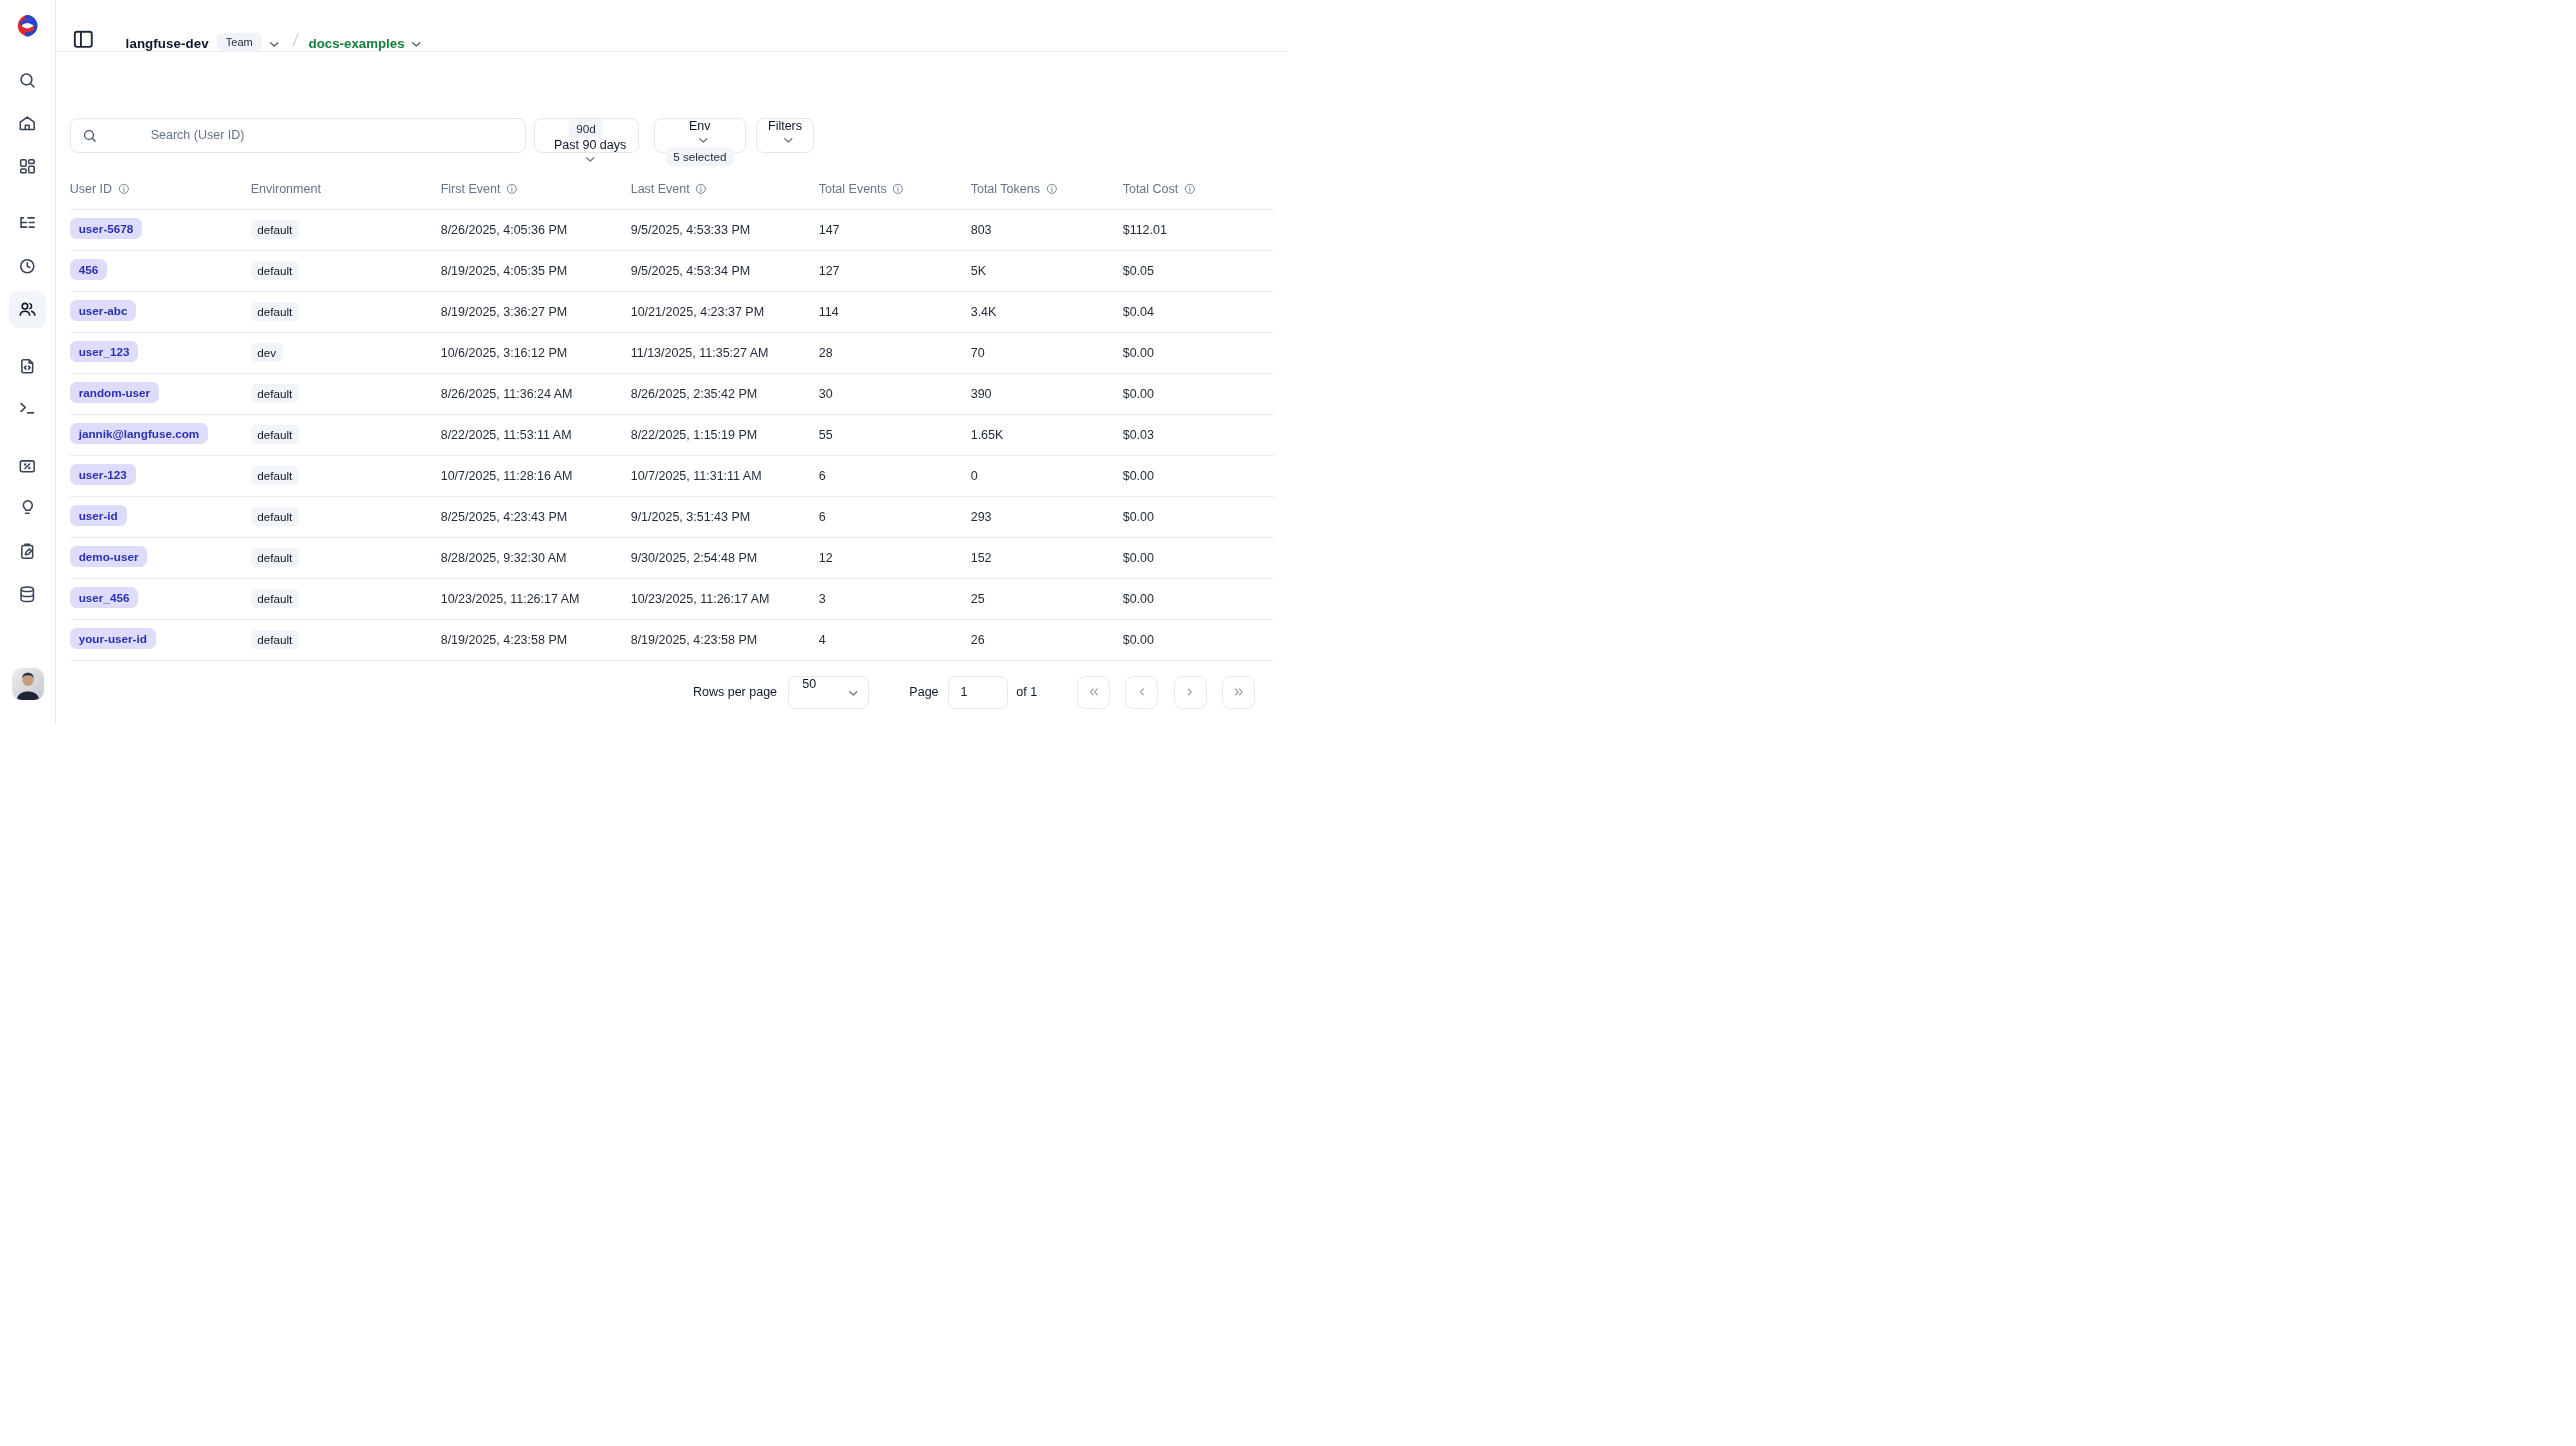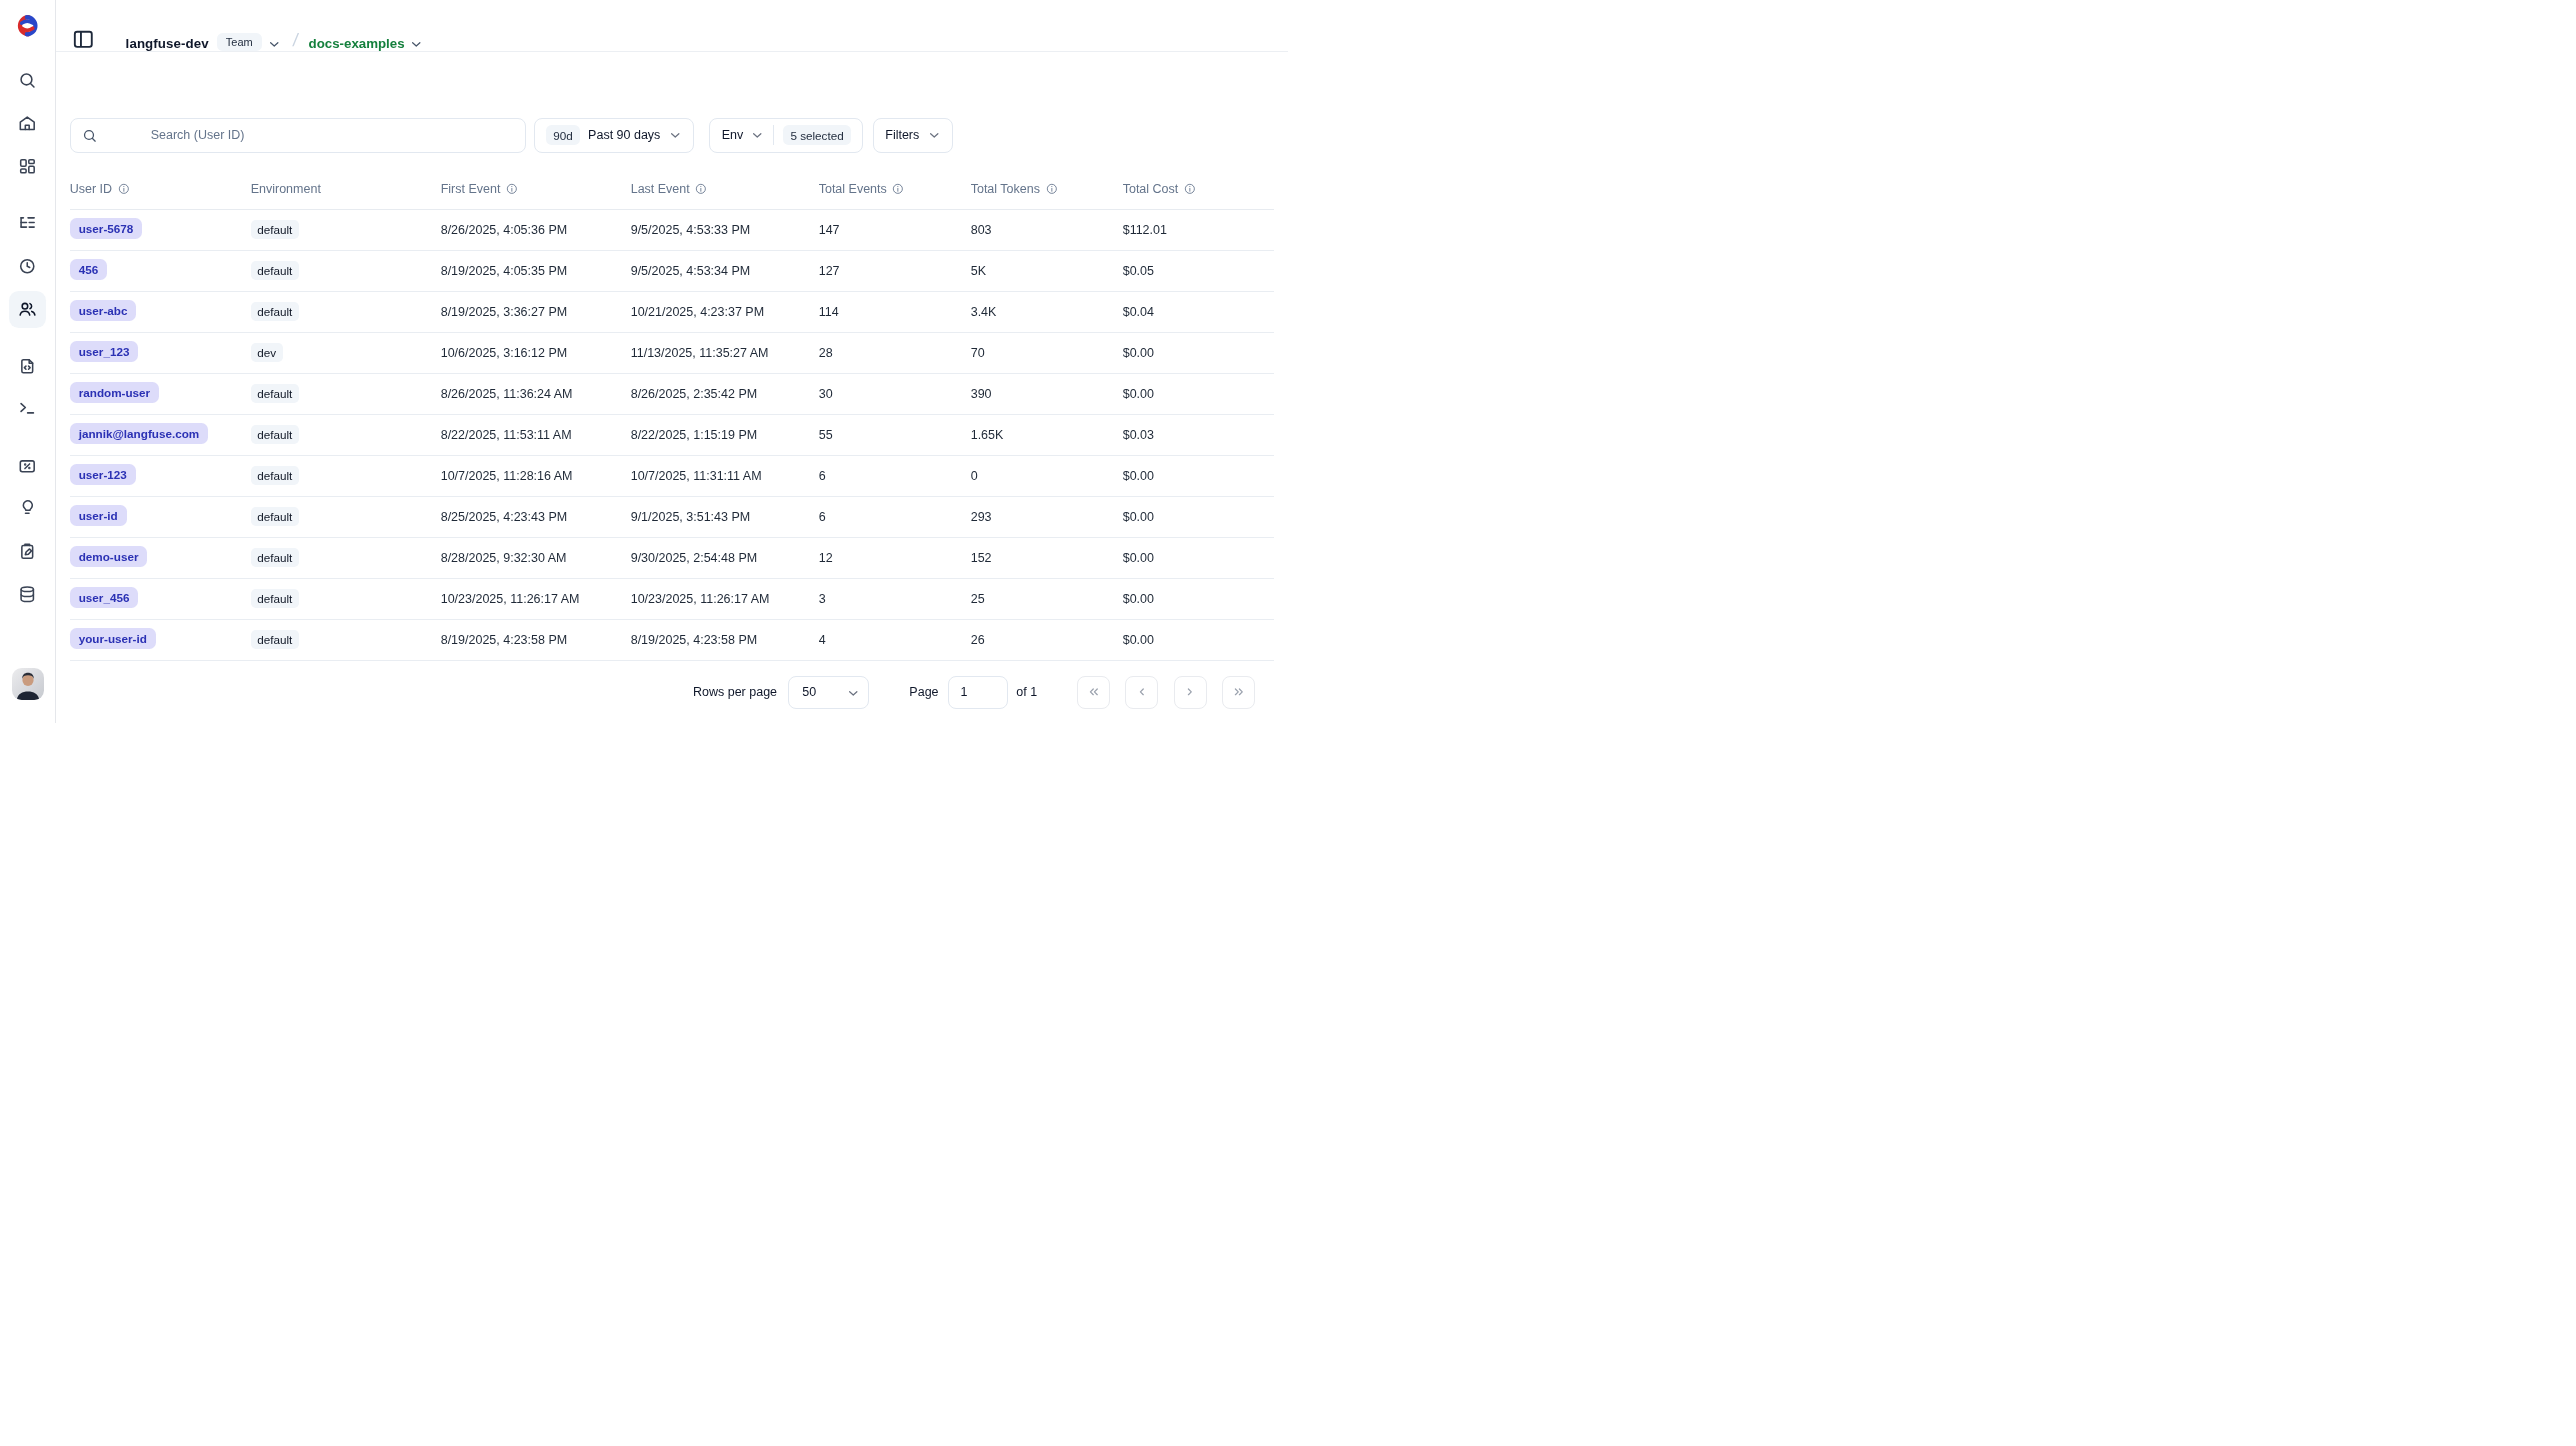--- a/index.html
+++ b/index.html
@@ -35,40 +35,40 @@
   .info-icon { width:13px; height:13px; color:#6b7280; margin-left:8px; }
 
   
   .content { position:absolute; left:56px; right:0; top:107px; bottom:0; background:#fff; }
 
   .toolbar { display:flex; align-items:center; padding:10.5px 13.7px 0 13.7px; }
   .search-box { position:relative; width:456px; height:35px; border:0.8px solid #e2e8f0; border-radius:8px; background:#fff;padding-left:45px; }
   .search-box input { width:100%; height:100%; border:none; outline:none; background:transparent; padding:0 11.3px 0 35px; font-size:12.5px; color:#0f172a; font-family:inherit; }
   .search-box input::placeholder { color:#64748b; opacity:1; }
   .search-glyph { position:absolute; left:11.3px; top:9.7px; width:15.3px; height:15.3px; color:#475569; }
-  .tbtn { display:flex; align-items:center; height:35px; border:0.8px solid #e2e8f0; border-radius:8px; background:#fff; padding:0 11.3px; cursor:pointer; white-space:nowrap; }
+  .tbtn { display:flex; align-items:center; height:35px; border:0.8px solid #e2e8f0; border-radius:8px; background:#fff; padding:0 11.3px; cursor:pointer; white-space:nowrap;flex-direction:column; }
   .tbtn .lbl { font-size:12.5px; color:#0f172a; }
   .mini-badge { background:#f1f5f9; color:#1e293b; font-size:11.7px; padding:3.2px 7.3px; border-radius:5.6px; }
   .btn-chev { width:14.5px; height:14.5px; color:#6b7280; }
   .vdiv { width:0.8px; height:19.4px; background:#e2e8f0; margin:0 9px; }
 
   
   .grid-cols { display:grid; grid-template-columns:181px 190px 190px 188px 152px 152px 1fr; align-items:center; }
   .thead { margin:17px 13.7px 0 13.7px; height:40px; border-bottom:0.8px solid #e7ebf0; color:#64748b; font-size:12.5px; }
   .th { display:flex; align-items:center; gap:5.6px; }
   .th .info-icon { width:11.7px; height:11.7px; margin-left:0; color:#64748b; }
   .tbody { margin:0 13.7px; }
   .trow { height:41px; border-bottom:0.8px solid #e9edf2; font-size:12.5px; color:#1f2937; cursor:pointer; }
   .user-badge { display:inline-block; background:var(--user_badge_bg,#dddcfa); color:var(--user_badge_text,#2b31b4); font-weight:700; font-size:11.7px; padding:4px 9px; border-radius:6.5px; max-width:173px; overflow:hidden; text-overflow:ellipsis; white-space:nowrap; }
   .env-badge { display:inline-block; background:var(--env_badge_bg,#f1f5f9); color:#111827; font-size:11.7px; padding:3.2px 6.5px; border-radius:4.8px; }
 
   
   .tfoot { display:flex; align-items:center; justify-content:flex-end; height:63px; padding-right:33px; }
   .foot-lbl { font-size:12.5px; color:#0f172a; }
-  .rpp-select { position:relative; width:81px; height:33px; border:0.8px solid #e2e8f0; border-radius:8px; margin-left:11.3px; display:flex; align-items:center; padding-left:13px; font-size:12.5px; color:#0f172a; cursor:pointer; }
+  .rpp-select { position:relative; width:81px; height:33px; border:0.8px solid #e2e8f0; border-radius:8px; margin-left:11.3px; display:flex; align-items:flex-start; padding-left:13px; font-size:12.5px; color:#0f172a; cursor:pointer; }
   .rpp-select .btn-chev { position:absolute; right:8px; top:9.7px; }
   .page-lbl { margin-left:40px; }
   .page-input { width:60px; height:33px; border:0.8px solid #e2e8f0; border-radius:8px; margin:0 8px 0 9.7px; padding:0 11.3px; font-size:12.5px; color:#0f172a; font-family:inherit; outline:none; }
   .pager { display:flex; gap:15.3px; margin-left:40px; }
   .pg-btn { width:33px; height:33px; border:0.8px solid #e9ebef; border-radius:8px; background:#fff; display:flex; align-items:center; justify-content:center; color:#9aa1ad; cursor:pointer; }
   .pg-btn svg { width:13.7px; height:13.7px; }
 </style>
 </head>
 <body>
 

